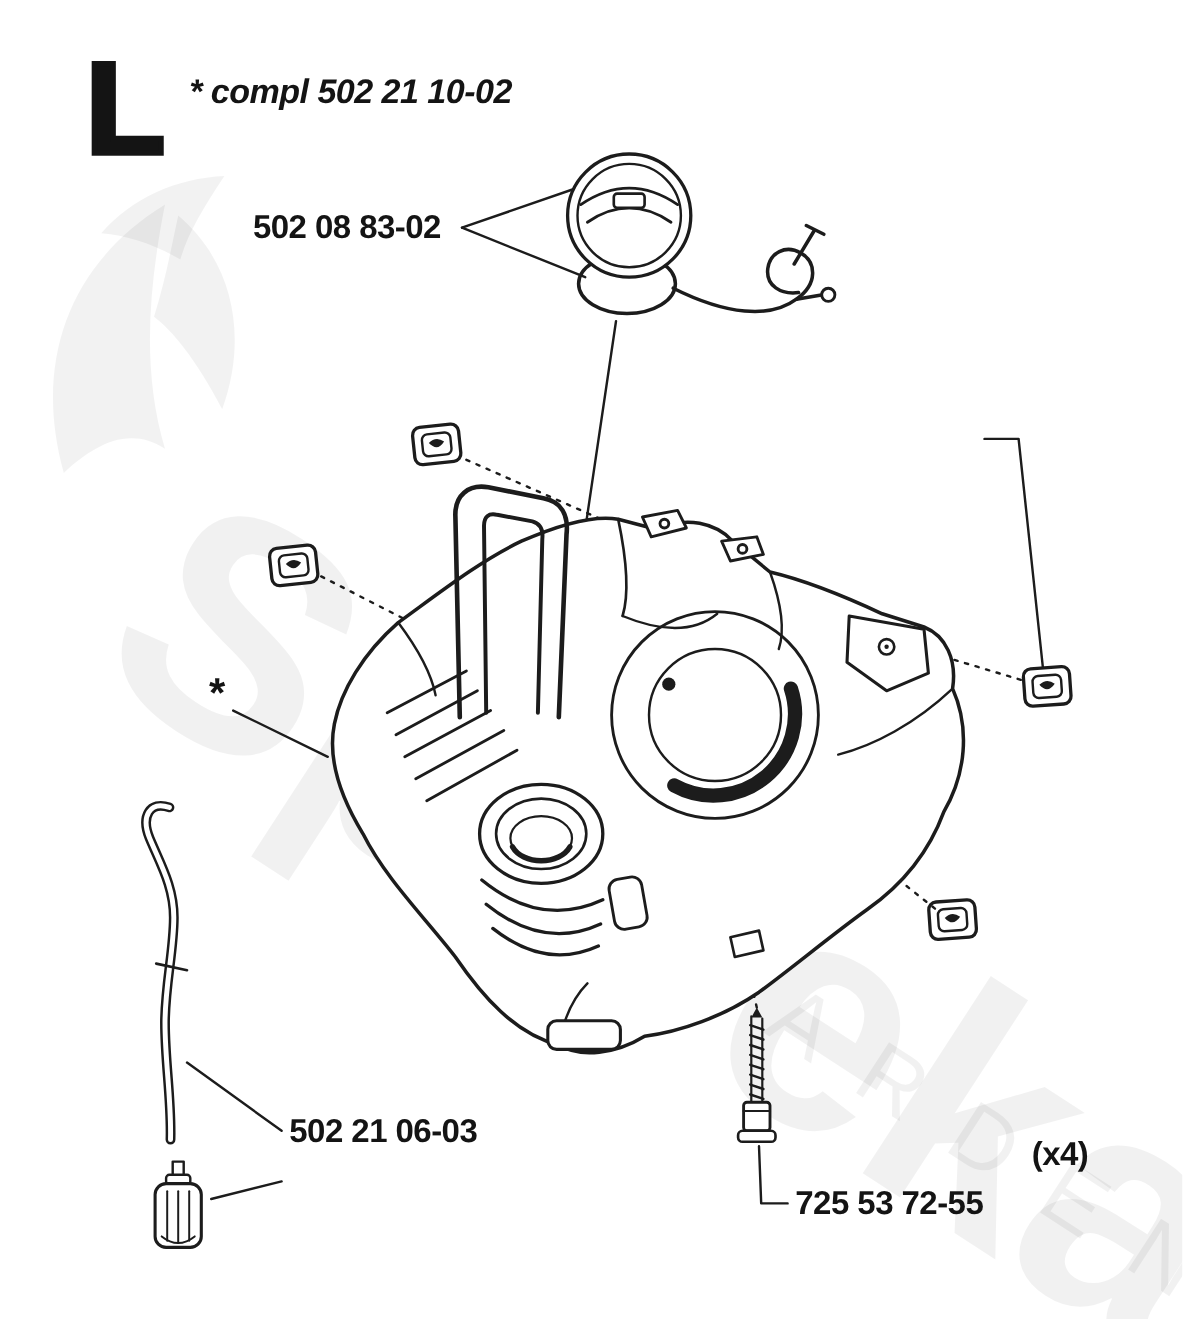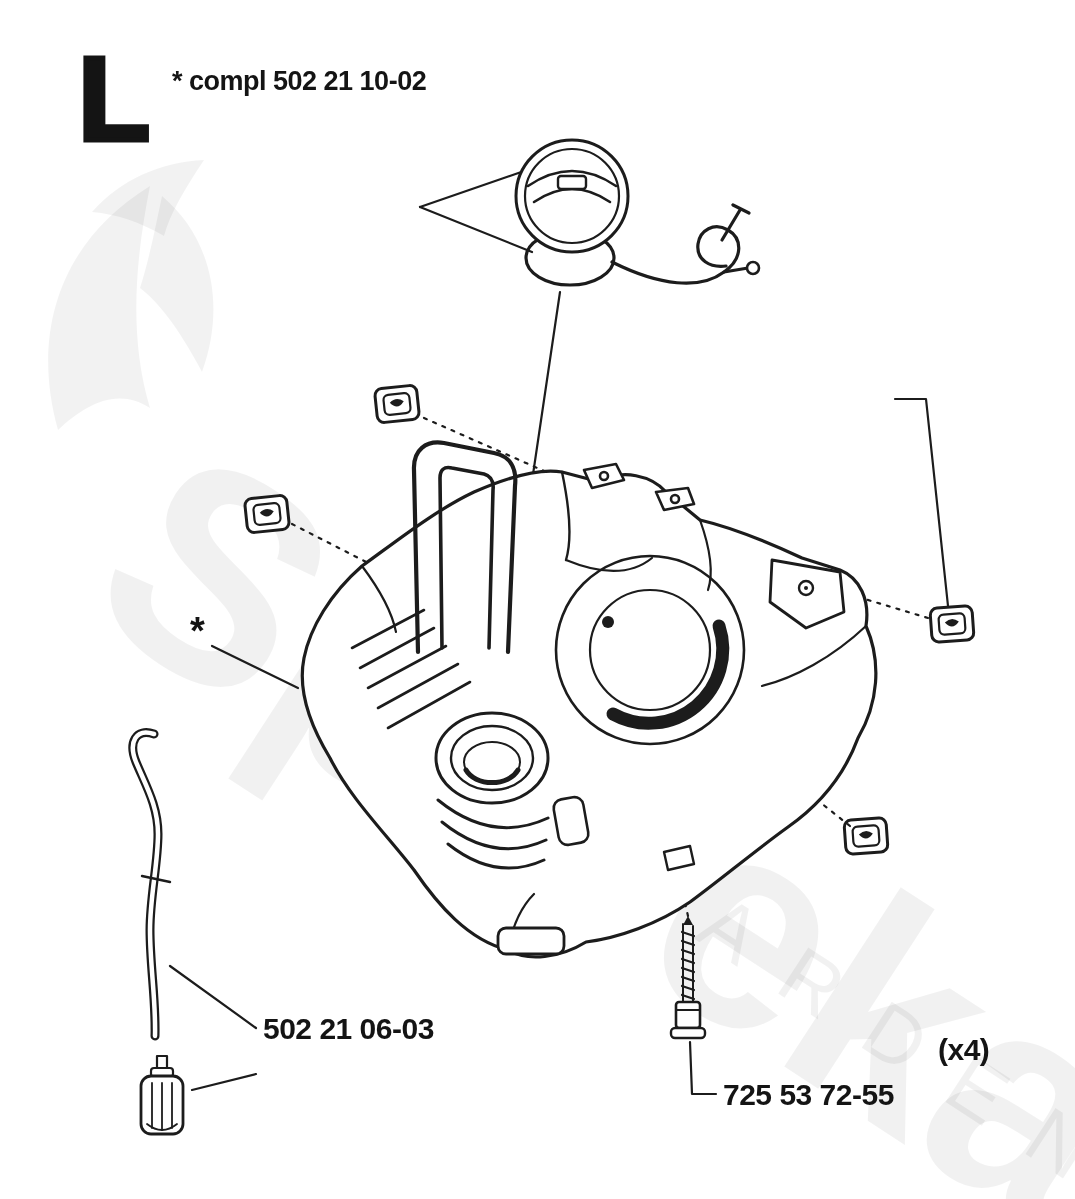--- a/index.html
+++ b/index.html
@@ -17,21 +17,21 @@
   .label{
     position:absolute;z-index:3;
     font-weight:700;font-size:30px;letter-spacing:-0.5px;
     white-space:nowrap;color:#141414;
   }
   .section-letter{
     left:78px;top:40px;
     font-size:118px;font-weight:700;line-height:1;
     -webkit-text-stroke:5px #141414;
   }
-  .assembly{left:172px;top:66px;font-size:27px;}
+  .assembly{left:172px;top:66px;font-size:31px;font-style:italic;}
   .l-fuelcap{left:230px;top:190px;}
   .l-nut{left:610px;top:382px;}
   .l-star{left:190px;top:610px;font-size:38px;}
   .l-fuelline{left:263px;top:1012px;}
   .l-filter{left:263px;top:1057px;}
   .l-screw{left:723px;top:1078px;}
   .l-screwqty{left:938px;top:1033px;}
   .wm-brand{
     position:absolute;z-index:1;left:215px;top:400px;
     transform:rotate(33deg);transform-origin:0 0;
@@ -216,18 +216,19 @@
       <rect x="676" y="1002" width="24" height="26" rx="3" fill="#ffffff" stroke-width="2.6"></rect>
       <path d="M 676 1010 L 700 1010" stroke-width="2"></path>
       <rect x="671" y="1028" width="34" height="10" rx="4" fill="#ffffff" stroke-width="2.4"></rect>
     </g>
 
     <path d="M 716 1094 L 692 1094 L 690 1042" stroke-width="2.2"></path>
   </svg>
 
   <div class="label section-letter">L</div>
   <div class="label assembly">* compl 502 21 10-02</div>
+  <div class="label l-fuelcap">502 08 83-02</div>
   <div class="label l-star">*</div>
   <div class="label l-fuelline">502 21 06-03</div>
   <div class="label l-screw">725 53 72-55</div>
   <div class="label l-screwqty">(x4)</div>
 
 </div>
 
 </body></html>

